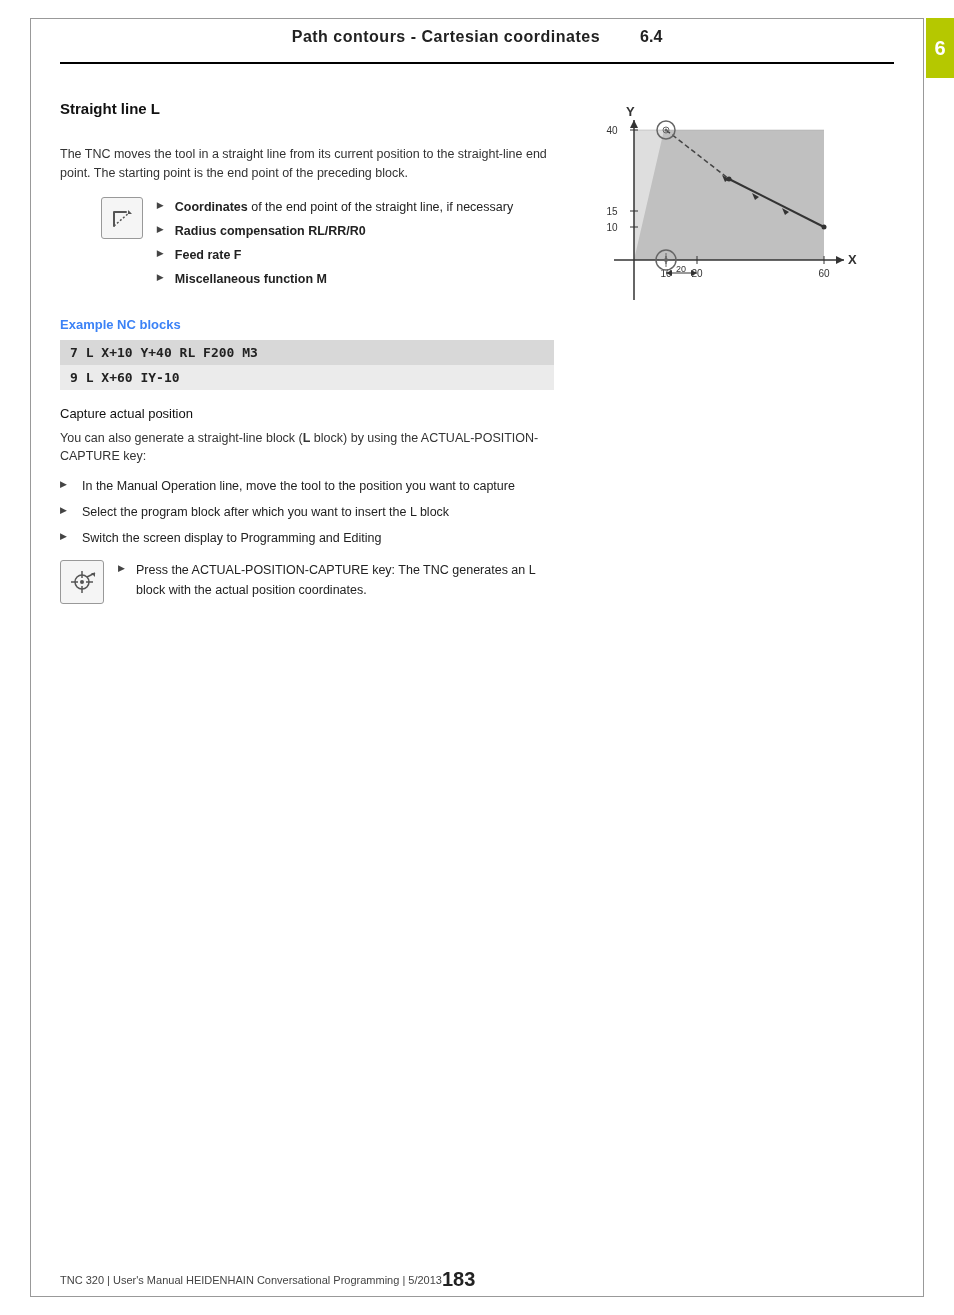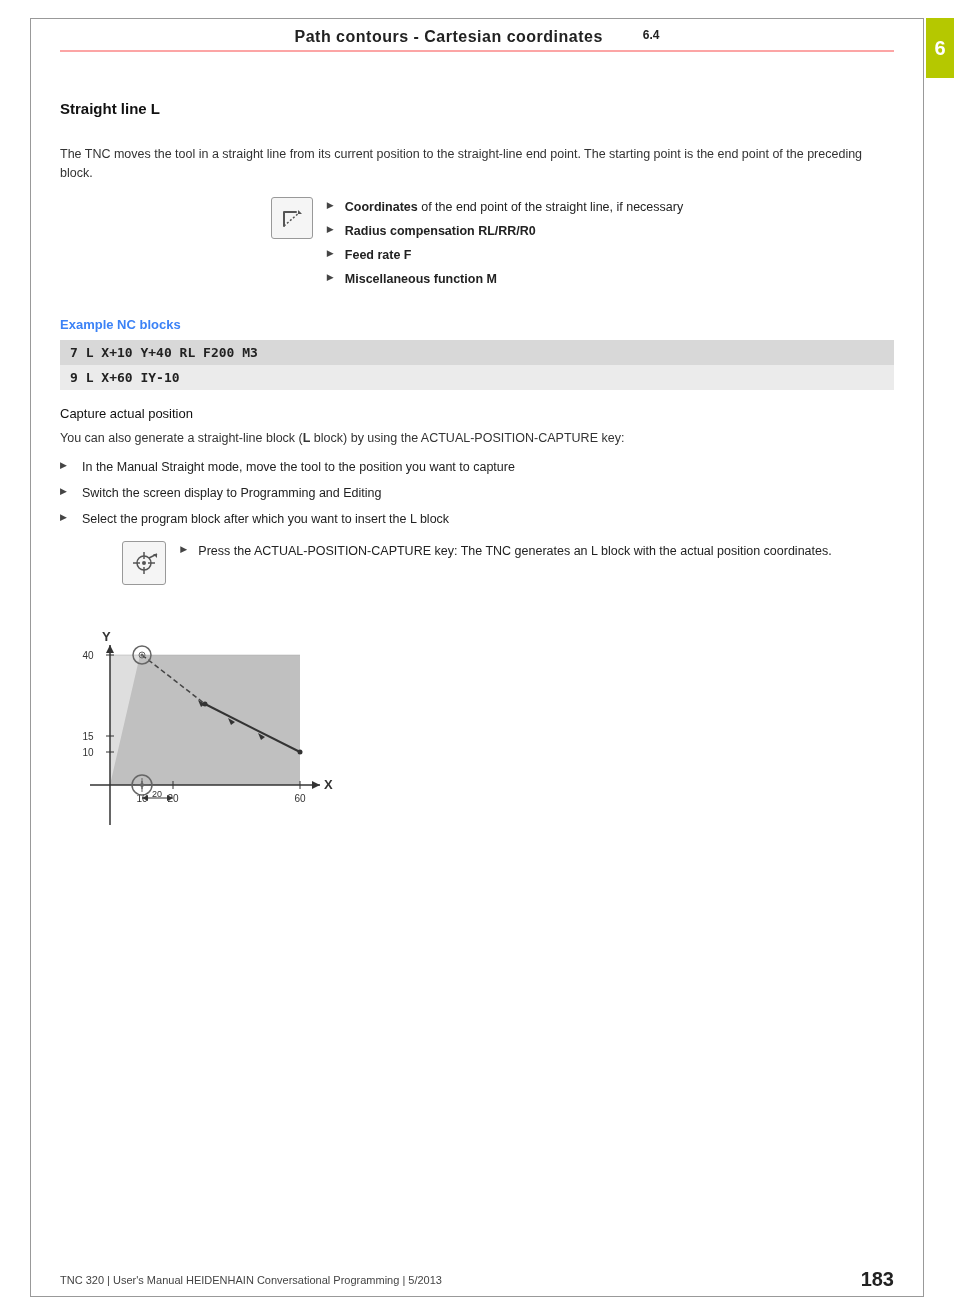--- a/index.html
+++ b/index.html
@@ -56,52 +56,51 @@
     }
 
     
     .page-header {
       position: absolute;
       top: 28px;
       left: 60px;
       right: 60px;
       display: flex;
       justify-content: center;
-      align-items: flex-start;
-      border-bottom: 2px solid #fca5a5;
-      padding-bottom: 4px;
+      align-items: center;
+      border-bottom: 2px solid #000000;
+      padding-bottom: 16px;
     }
     .page-header-title {
       font-size: 16px;
       font-weight: bold;
       letter-spacing: 0.5px;
       color: #222;
     }
     .page-header-section {
-      font-size: 12px;
+      font-size: 16px;
       font-weight: bold;
       color: #222;
       margin-left: 20px;
     }
 
     
     .content {
       position: absolute;
       top: 80px;
       left: 60px;
       right: 60px;
       bottom: 50px;
     }
 
     
     .two-col {
       display: flex;
       gap: 30px;
       margin-top: 20px;
-      flex-direction: column;
     }
     .col-left {
       flex: 1;
     }
     .col-right {
       width: 310px;
       flex-shrink: 0;
     }
 
     
@@ -247,21 +246,21 @@
       height: 30px;
     }
 
     
     .page-footer {
       position: absolute;
       bottom: 24px;
       left: 60px;
       right: 60px;
       display: flex;
-      justify-content: space-between;
+      justify-content: flex-start;
       align-items: center;
       font-size: 11px;
       color: #444;
     }
     .page-number {
       font-size: 20px;
       font-weight: bold;
       color: #222;
     }
 
@@ -333,23 +332,23 @@
           </tr>
         </tbody>
       </table>
 
       <p class="capture-heading">Capture actual position</p>
       <p class="capture-text">
         You can also generate a straight-line block (<strong>L</strong> block) by using the ACTUAL-POSITION-CAPTURE key:
       </p>
 
       <ul class="capture-bullet">
-        <li>In the Manual Straight mode, move the tool to the position you want to capture</li>
+        <li>In the Manual Operation line, move the tool to the position you want to capture</li>
+        <li>Select the program block after which you want to insert the L block</li>
         <li>Switch the screen display to Programming and Editing</li>
-        <li>Select the program block after which you want to insert the L block</li>
       </ul>
 
       <div class="key-icon-box">
         <div class="key-icon-large">
 
           <svg viewBox="0 0 30 30">
             <circle cx="15" cy="15" r="7" fill="none" stroke="#555" stroke-width="1.5"></circle>
             <line x1="15" y1="4" x2="15" y2="11" stroke="#555" stroke-width="1.5"></line>
             <line x1="15" y1="19" x2="15" y2="26" stroke="#555" stroke-width="1.5"></line>
             <line x1="4" y1="15" x2="11" y2="15" stroke="#555" stroke-width="1.5"></line>

